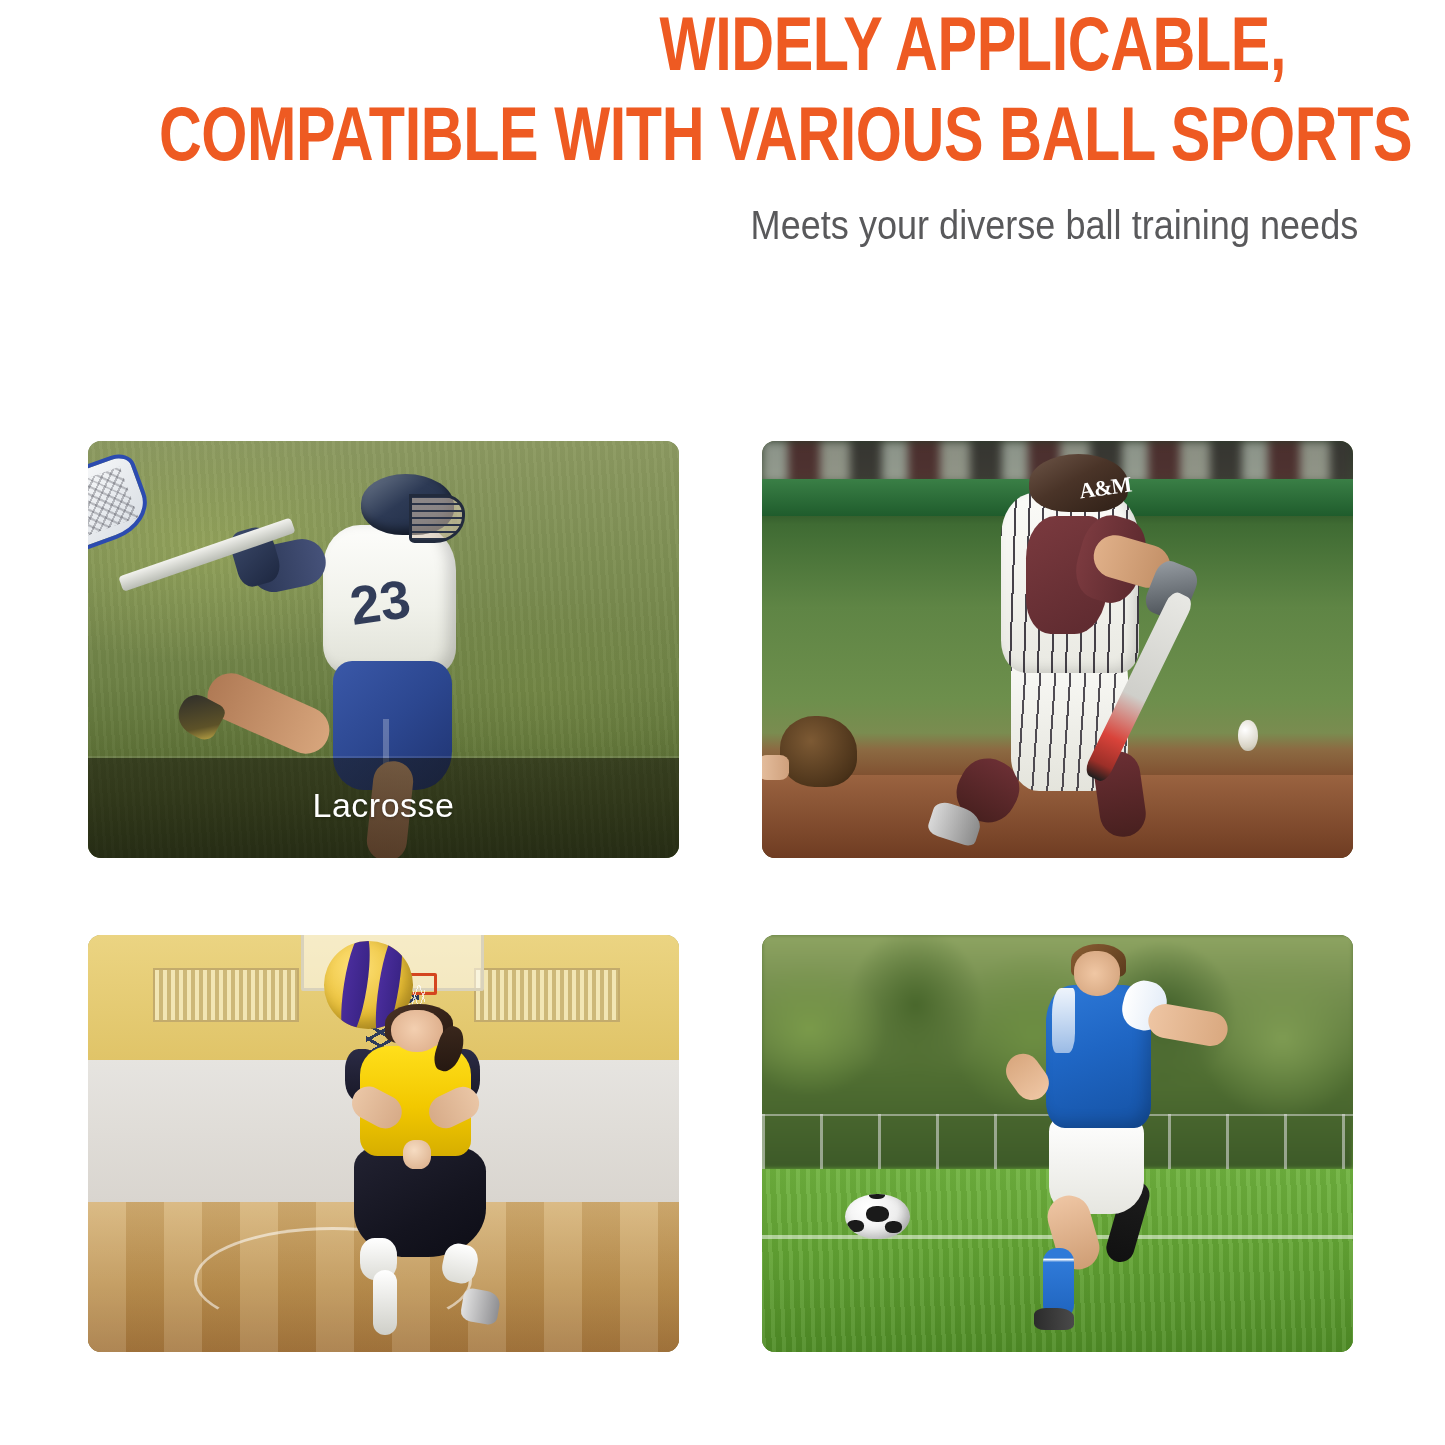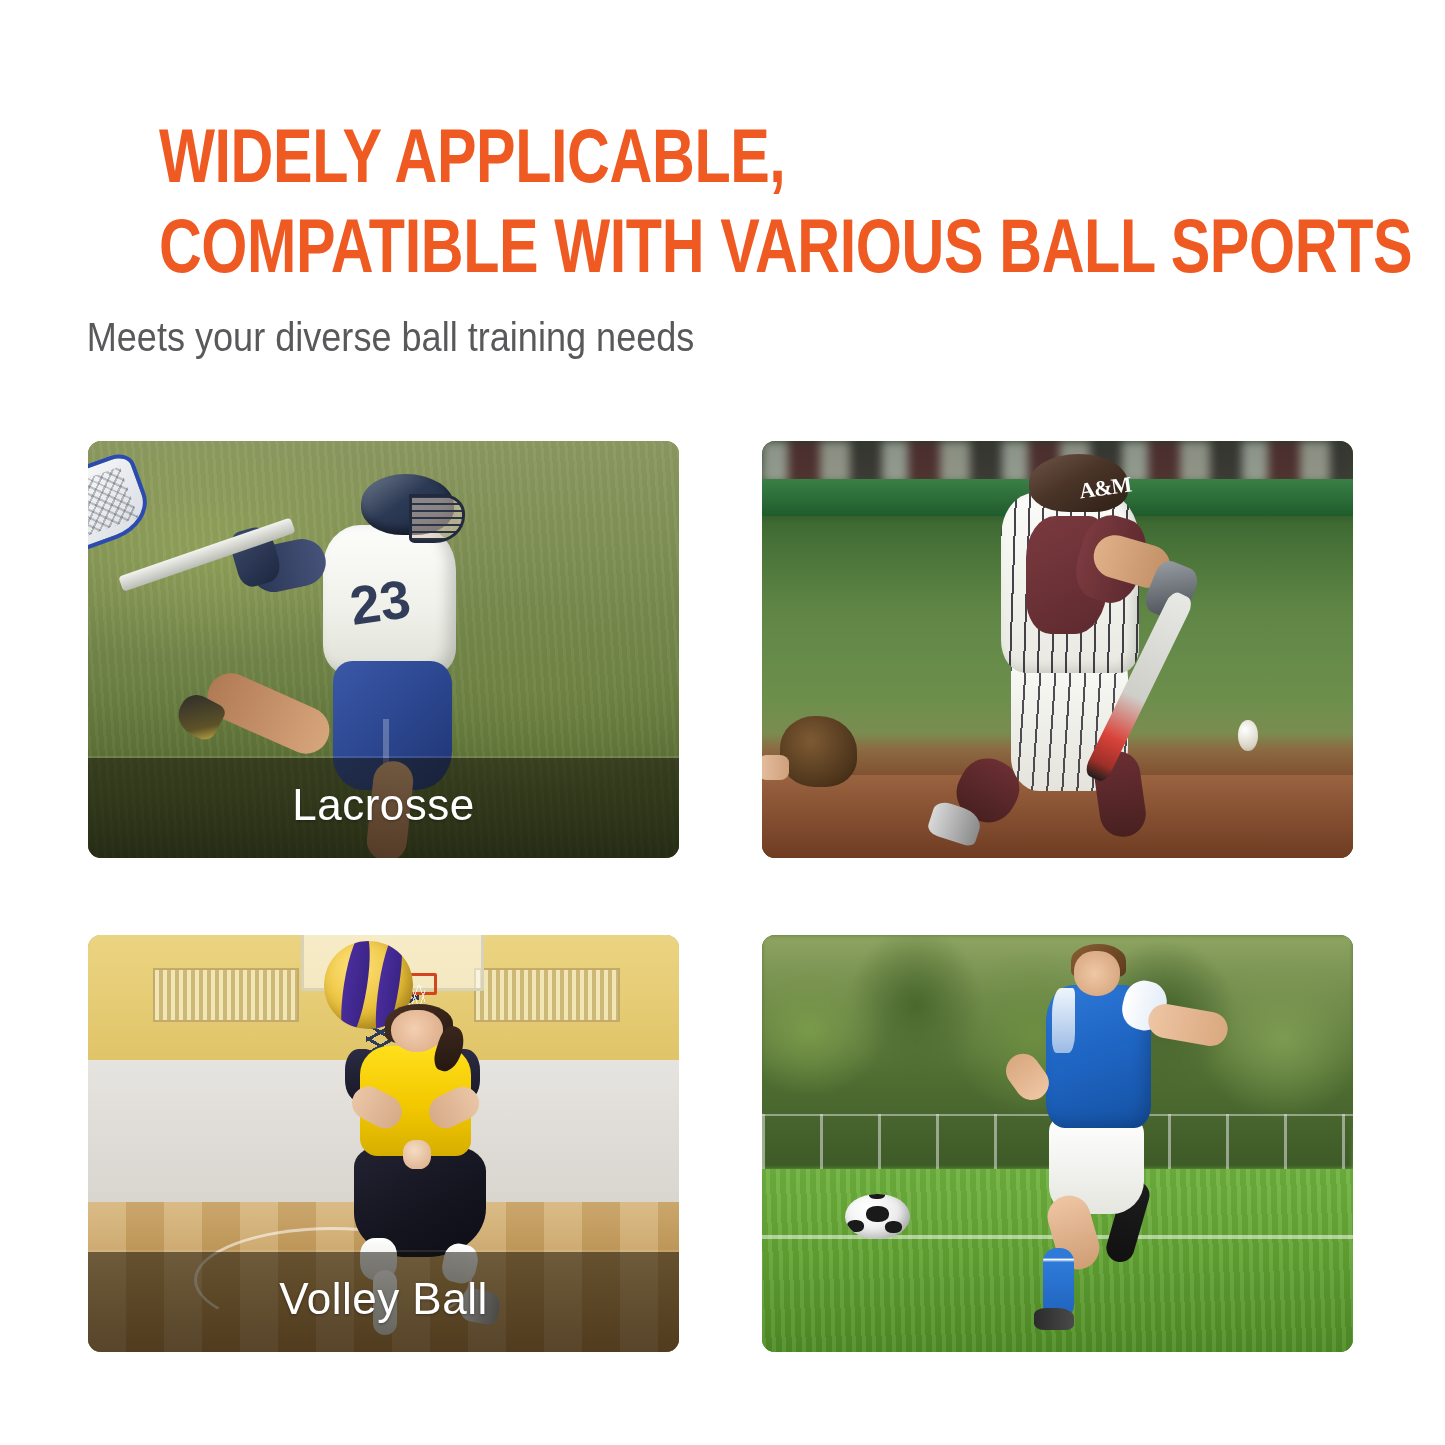--- a/index.html
+++ b/index.html
@@ -7,21 +7,21 @@
     background: #ffffff;
   }
   body {
     width: 1445px; height: 1445px;
     font-family: "Liberation Sans", sans-serif;
     overflow: hidden;
     position: relative;
   }
 
   
-  .header { padding-top: 74px; text-align: left; margin-top: 38px; }
+  .header { text-align: right; }
   .headline {
     color: #ee5a22;
     font-family: "Liberation Sans", sans-serif;
     font-weight: bold;
     font-size: 76px;
     line-height: 88px;
     letter-spacing: -0.5px;
     transform: scaleX(0.78);
     transform-origin: center top;
     white-space: nowrap;
@@ -63,21 +63,21 @@
     left: 0; right: 0; bottom: 0;
     height: 24.5%;
     background: linear-gradient(to bottom, rgba(255,255,255,0.10) 0px, rgba(255,255,255,0.10) 2px, rgba(20,18,10,0.52) 2px, rgba(20,18,10,0.56) 100%);
     display: flex;
     align-items: center;
     justify-content: center;
     z-index: 40;
   }
   .caption-text {
     color: #ffffff;
-    font-size: 44px;
+    font-size: 34px;
     font-weight: normal;
     letter-spacing: 0.5px;
     line-height: 1;
     text-shadow: 0 1px 3px rgba(0,0,0,0.35);
     padding-bottom: 4px;
   }
 
   
   .lx-field {
     position: absolute; inset: 0;
@@ -559,23 +559,20 @@
         <div class="vb-sleeve-r"></div>
         <div class="vb-jersey"></div>
         <div class="vb-arm-l"></div>
         <div class="vb-arm-r"></div>
         <div class="vb-hands"></div>
         <div class="vb-hair"></div>
         <div class="vb-head"></div>
         <div class="vb-pony"></div>
       </div>
     </div>
-    <div class="caption-band">
-      <span class="caption-text">Volley Ball</span>
-    </div>
   </div>
 
   <div class="card">
     <div class="scene">
       <div class="sc-bg"></div>
       <div class="sc-trees"></div>
       <div class="sc-fence"></div>
       <div class="sc-grass"></div>
       <div class="sc-line"></div>
       <div class="sc-body">

